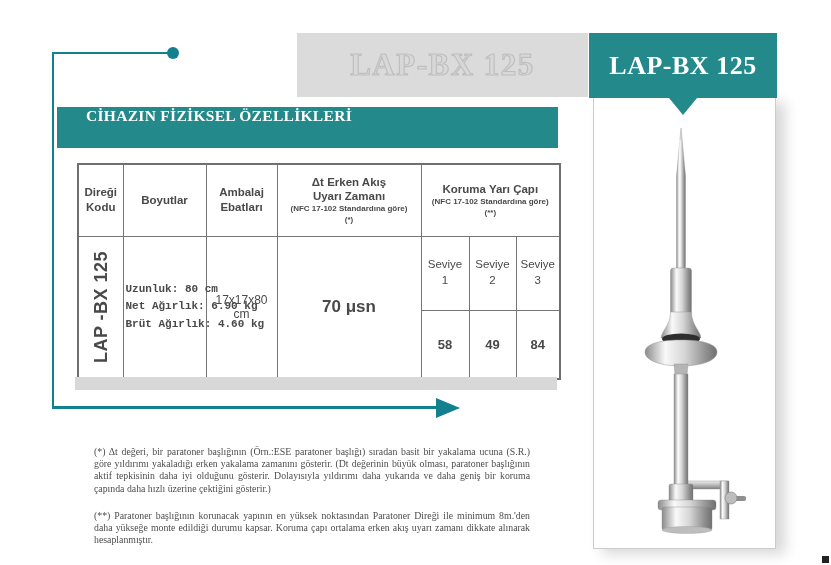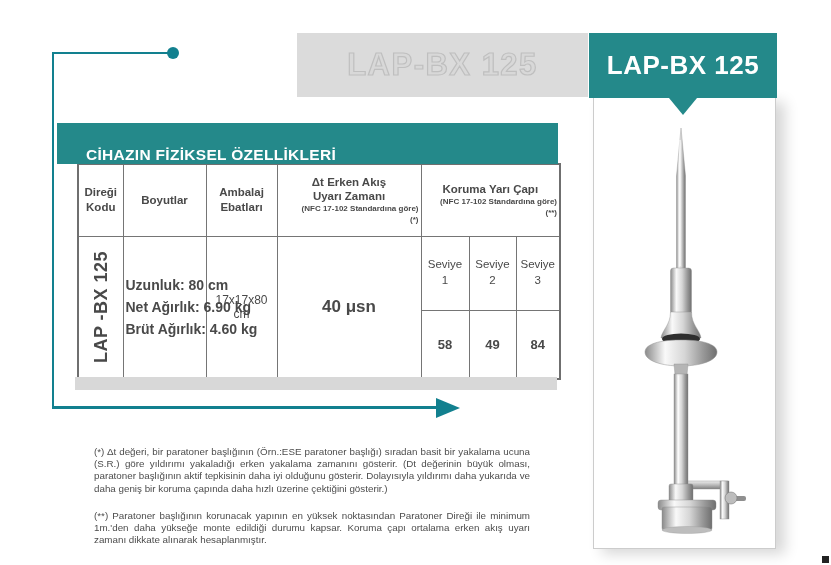--- a/index.html
+++ b/index.html
@@ -1,21 +1,21 @@
 <!DOCTYPE html>
 <html><head>
 <meta charset="utf-8">
 <style>
   * { margin:0; padding:0; box-sizing:border-box; }
   html,body { width:831px; height:565px; }
   body {
     position:relative; overflow:hidden; background:#ffffff;
     font-family:"Liberation Sans", sans-serif; color:#494949;
   }
-  .abs { position:absolute; }
+  .abs { position:absolute;font-family:Liberation Serif, serif; }
 
   
   .deco { background:#12808f; }
   .deco-top-line { left:52px; top:52px; width:119px; height:2px; }
   .deco-dot { left:167px; top:47px; width:12px; height:12px; border-radius:50%; }
   .deco-vline { left:52px; top:52px; width:2px; height:356px; }
   .deco-hline { left:52px; top:406px; width:384px; height:3px; }
   .deco-arrowhead {
     left:436px; top:398px; width:0; height:0; background:none;
     border-left:24px solid #12808f;
@@ -45,47 +45,47 @@
   }
 
   
   .product-card {
     left:593px; top:97px; width:183px; height:452px; background:#ffffff;
     border:1px solid #cccccc; box-shadow:9px 5px 13px rgba(0,0,0,0.16); z-index:1;
   }
 
   
   .section-bar {
-    left:57px; top:123px; width:501px; height:41px; background:#24898a;
-    display:flex; align-items:flex-end; padding-left:29px; z-index:2;
+    left:57px; top:107px; width:501px; height:41px; background:#24898a;
+    display:flex; align-items:flex-start; padding-left:29px; z-index:2;
   }
   .section-bar span { color:#ffffff; font-size:15.5px; font-weight:bold; letter-spacing:0.3px; }
 
   
   table.spec {
     position:absolute; left:77px; top:163px; width:482px;
     border-collapse:collapse; table-layout:fixed;
     border:2px solid #6f6f6f;
   }
   table.spec th, table.spec td {
     border:1px solid #757575; text-align:center; vertical-align:middle;
     color:#494949; padding:2px;
   }
   tr.r-head th { height:72px; font-size:11.5px; font-weight:bold; line-height:1.3; }
   tr.r-mid  td { height:74px;margin-top:40px; }
   tr.r-val  td { height:69px; font-size:13px; font-weight:bold; }
-  .small-note { font-size:8px; font-weight:bold; line-height:1.35;text-align:right; }
+  .small-note { font-size:8px; font-weight:bold; line-height:1.35; }
   .code-cell { position:relative; }
   .code-cell .rot {
     position:absolute; left:50%; top:50%;
     transform:translate(-50%,-50%) rotate(-90deg);
     white-space:nowrap; font-size:18px; font-weight:bold; letter-spacing:0.5px;
   }
   td.dims { text-align:left; padding-left:7px; }
-  td.dims div { font-size:14px; font-weight:bold; line-height:1.6; white-space:nowrap; }
+  td.dims div { font-size:11px; font-weight:bold; line-height:1.6; white-space:nowrap;font-family:Liberation Mono, monospace; }
   td.pack { font-size:12px; font-weight:normal; }
   td.time { font-size:17px; font-weight:bold; }
   td.lvl  { font-size:11.5px; line-height:1.35; }
 
   
   .gray-bar { left:75px; top:377px; width:482px; height:13px; background:#d8d8d8; }
 
   
   .footnote {
     left:46px; width:436px; font-size:9.8px; line-height:12.2px;
@@ -189,31 +189,31 @@
   <tr class="r-mid">
     <td rowspan="2" class="code-cell">
       <span class="rot">LAP -BX 125</span>
     </td>
     <td rowspan="2" class="dims">
       <div>Uzunluk: 80 cm</div>
       <div>Net Ağırlık: 6.90 kg</div>
       <div>Brüt Ağırlık: 4.60 kg</div>
     </td>
     <td rowspan="2" class="pack">17x17x80 cm</td>
-    <td rowspan="2" class="time">40 μsn</td>
+    <td rowspan="2" class="time">70 μsn</td>
     <td class="lvl">Seviye 1</td>
     <td class="lvl">Seviye 2</td>
     <td class="lvl">Seviye 3</td>
   </tr>
   <tr class="r-val">
     <td>58</td>
     <td>49</td>
     <td>84</td>
   </tr>
 </tbody>
   </table>
 
 <div class="abs gray-bar"></div>
 
 <p class="abs footnote footnote-1">(*) Δt değeri, bir paratoner başlığının (Örn.:ESE paratoner başlığı) sıradan basit bir yakalama ucuna (S.R.) göre yıldırımı yakaladığı erken yakalama zamanını gösterir. (Dt değerinin büyük olması, paratoner başlığının aktif tepkisinin daha iyi olduğunu gösterir. Dolayısıyla yıldırımı daha yukarıda ve daha geniş bir koruma çapında daha hızlı üzerine çektiğini gösterir.)</p>
-<p class="abs footnote footnote-2">(**) Paratoner başlığının korunacak yapının en yüksek noktasından Paratoner Direği ile minimum 1m.'den daha yükseğe monte edildiği durumu kapsar. Koruma çapı ortalama erken akış uyarı zamanı dikkate alınarak hesaplanmıştır.</p>
+<p class="abs footnote footnote-2">(**) Paratoner başlığının korunacak yapının en yüksek noktasından Paratoner Direği ile minimum 8m.'den daha yükseğe monte edildiği durumu kapsar. Koruma çapı ortalama erken akış uyarı zamanı dikkate alınarak hesaplanmıştır.</p>
 
 <div class="abs corner-mark"></div>
 
 </body></html>

